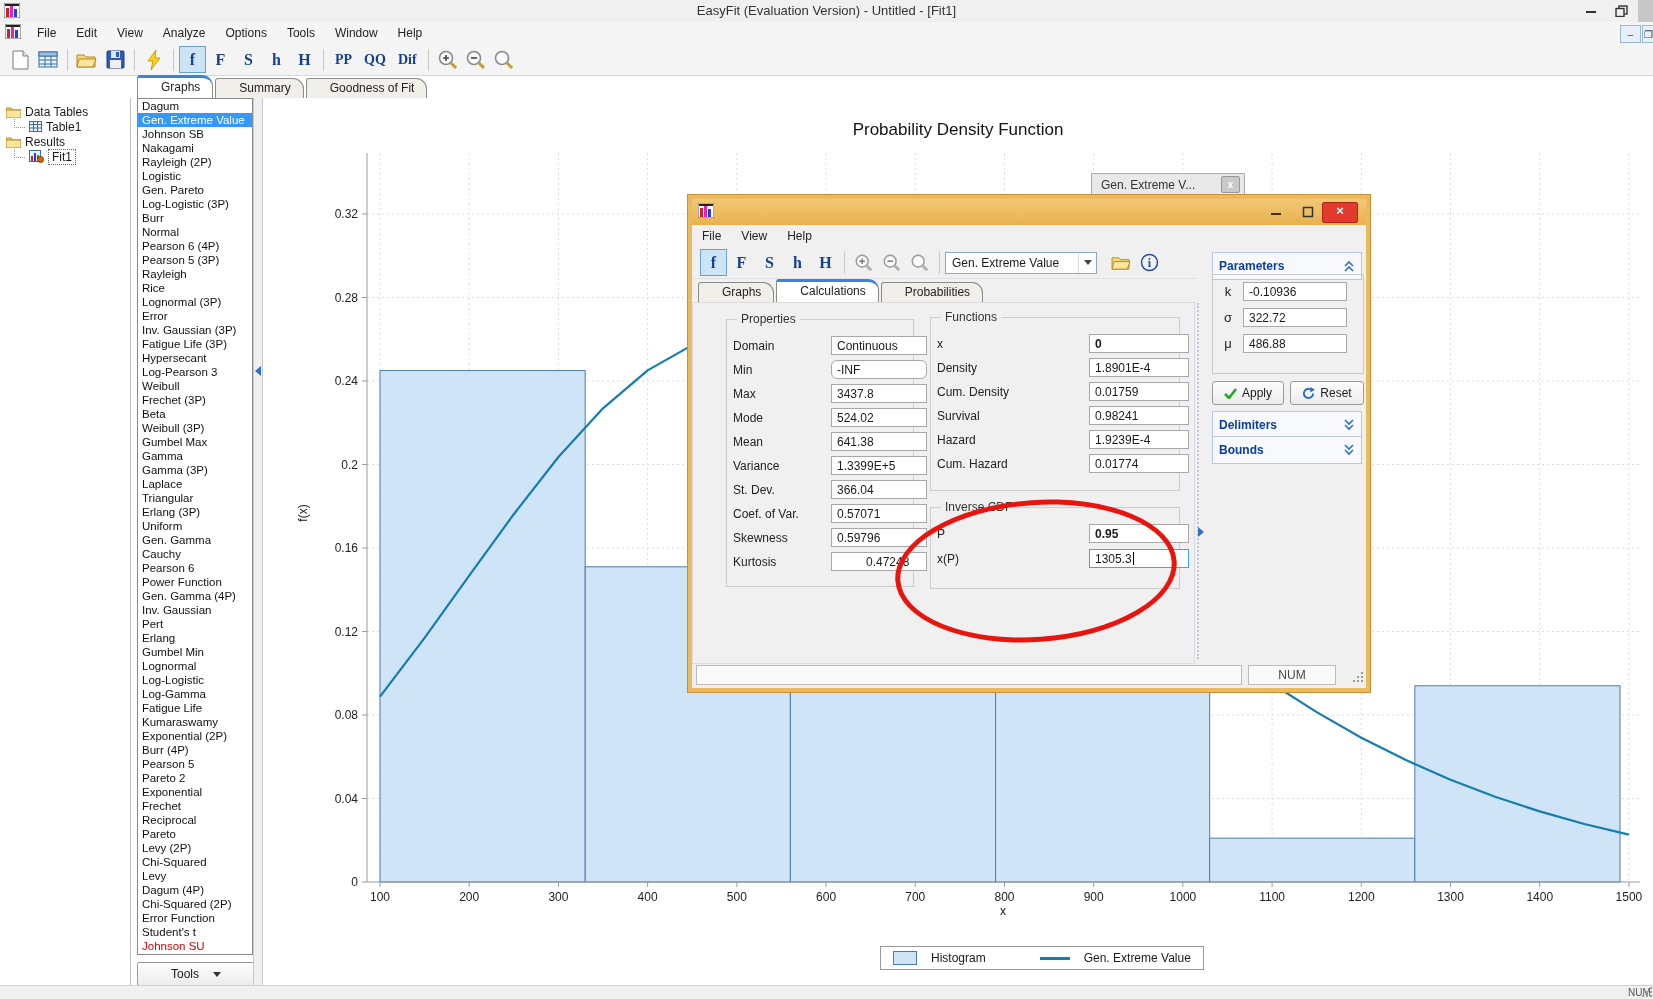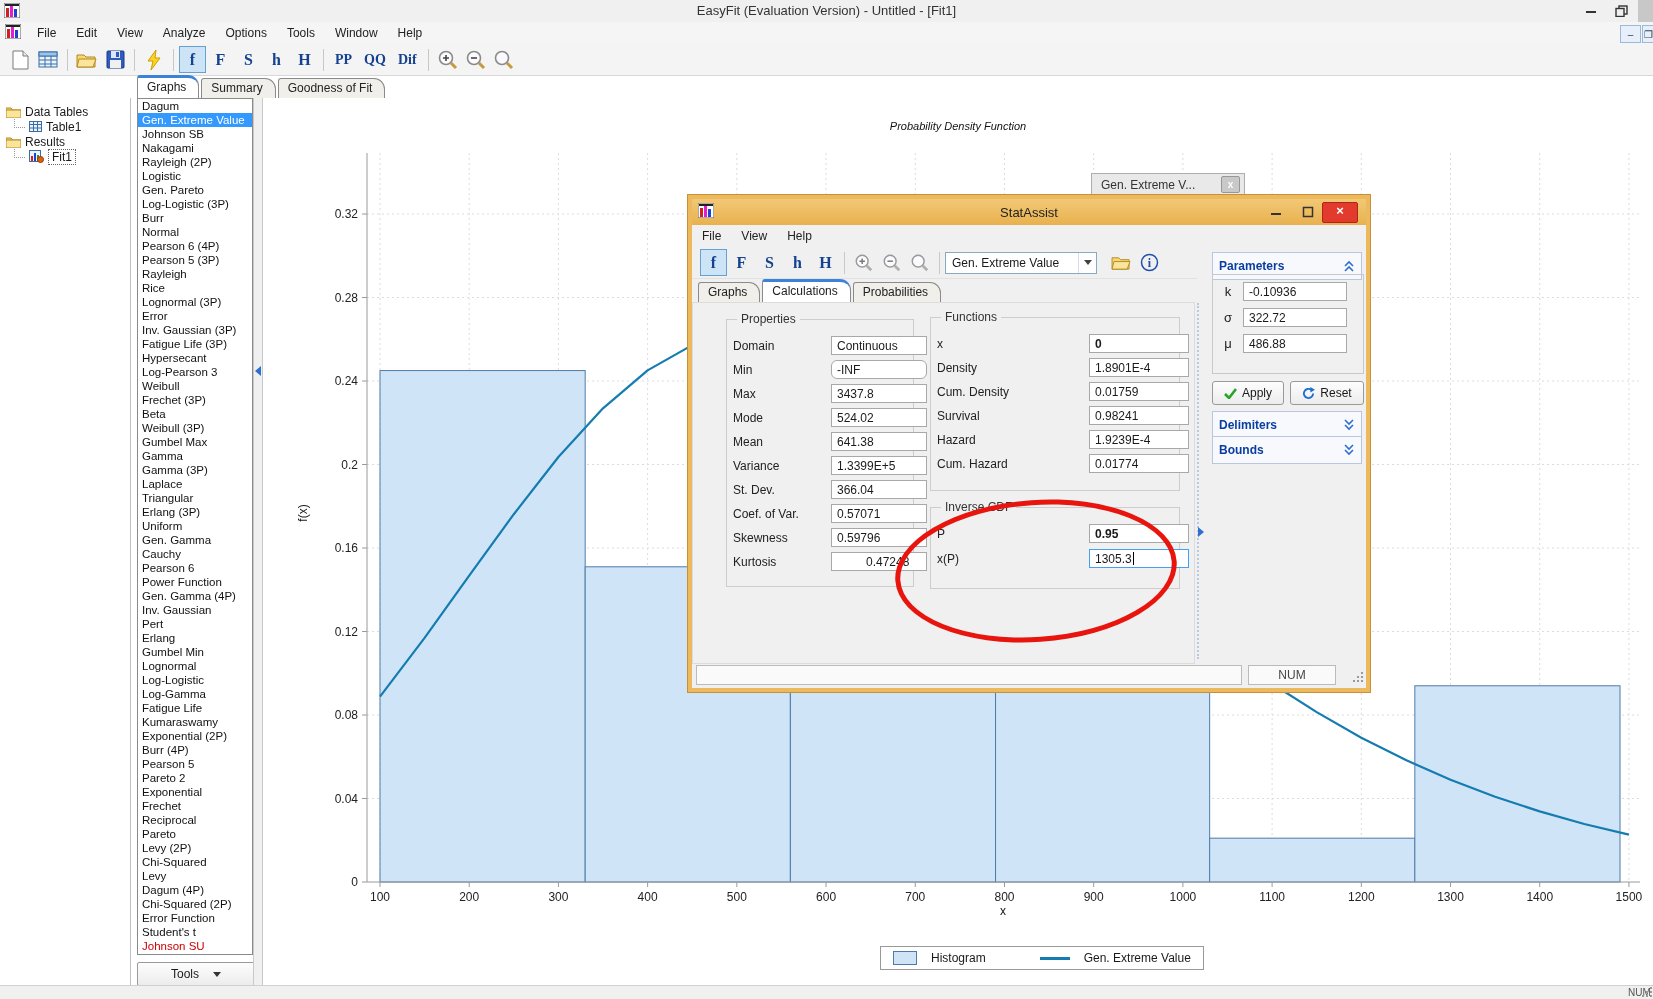--- a/index.html
+++ b/index.html
@@ -23,35 +23,35 @@
   .plot-btn{padding:0 6px;height:25px;display:flex;align-items:center;}
   
   .pt-header{left:0;top:78px;width:130px;height:20px;background:#f2f2f2;border:1px solid #a8a8a8;box-sizing:border-box;
              font-weight:bold;text-align:center;line-height:18px;margin-top:21px;}
   .pt-body{left:0;top:98px;width:130px;height:887px;background:#ffffff;border-right:1px solid #c0c0c0;}
   .tree-row{display:flex;align-items:center;height:15px;gap:4px;}
   .tree-indent{width:10px;height:8px;border-left:1px dotted #999;border-bottom:1px dotted #999;margin-left:8px;margin-top:-6px;}
   .fit-sel{border:1px dotted #666;padding:0 3px;background:#fff;}
   
   .doc-tabs{left:137px;top:78px;height:20px;display:flex;align-items:flex-end;gap:2px;}
-  .tab{height:19px;line-height:18px;padding:0 12px 0 9px;background:#f0efe9;border:1px solid #8a8a8a;border-bottom:none;
+  .tab{height:19px;line-height:18px;padding:0 12px 0 23px;background:#f0efe9;border:1px solid #8a8a8a;border-bottom:none;
        border-radius:3px 11px 0 0;font-size:12px;color:#222;}
   .tab.sel{background:#ffffff;border-top:3px solid #3b82d8;height:20px;font-weight:normal;}
   
   .dist{left:137px;top:98px;width:116px;height:857px;background:#fff;border:1px solid #8a8a8a;box-sizing:border-box;overflow:hidden;font-size:11.5px;}
   .dist-item{height:14px;line-height:14px;padding-left:4px;white-space:nowrap;color:#111;}
   .dist-item.sel{background:#3399ff;color:#fff;}
   .dist-item.red{color:#cc0000;}
   .tools-btn{left:137px;top:962px;width:116px;height:22px;background:linear-gradient(#fdfdfd,#ececec);
              border:1px solid #9a9a9a;border-radius:2px;display:flex;align-items:center;justify-content:center;gap:14px;}
   .splitter-v{left:253px;top:98px;width:10px;height:887px;background:#f0f0f0;border-left:1px solid #c9c9c9;border-right:1px solid #c9c9c9;box-sizing:border-box;}
   .collapse-arrow-left{left:255px;top:366px;width:0;height:0;border-top:5px solid transparent;border-bottom:5px solid transparent;border-right:6px solid #2f6fd0;}
   
   .chart-area{left:263px;top:98px;width:1390px;height:887px;background:#ffffff;}
-  .chart-title{left:0;top:22px;width:100%;text-align:center;font-size:11px;color:#111;font-style:italic;}
+  .chart-title{left:0;top:22px;width:100%;text-align:center;font-size:17px;color:#111;}
   .ylab{transform:rotate(-90deg);transform-origin:center;font-size:12px;color:#111;}
   .xlab{font-size:12px;color:#111;}
   .legend{border:1px solid #999;background:#fff;display:flex;align-items:center;gap:14px;padding:4px 12px;font-size:12px;}
   .swatch-bar{width:22px;height:12px;background:#cfe5f7;border:1px solid #4f7ba9;}
   .swatch-line{width:30px;height:0;border-top:3px solid #147cb0;}
   .mdi-tab{left:1091px;top:173px;width:154px;height:23px;background:#e9e9e9;border:1px solid #adadad;box-sizing:border-box;
            display:flex;align-items:center;justify-content:space-between;padding:0 4px 0 9px;font-size:12px;color:#333;}
   .mdi-close{width:17px;height:15px;background:#c9c9c9;border:1px solid #979797;color:#fff;font-size:10px;font-weight:bold;
              display:flex;align-items:center;justify-content:center;border-radius:2px;}
   
@@ -448,21 +448,20 @@
     <div class="abs dlg-title">
       <span style="margin-left:6px;z-index:1;">
         <svg class="appicon" viewBox="0 0 16 15">
             <rect x="0" y="0" width="16" height="15" fill="#fff" stroke="#555"></rect>
             <rect x="2" y="5" width="3" height="9" fill="#d02020"></rect>
             <rect x="6" y="2" width="3" height="12" fill="#e020d0"></rect>
             <rect x="10" y="6" width="3" height="8" fill="#2040d0"></rect>
             <rect x="1" y="1" width="14" height="2" fill="#222"></rect>
           </svg>
       </span>
-      <span class="dlg-title-text">StatAssist</span>
       <span style="position:absolute;right:84px;" class="dlg-cap">
           <svg width="12" height="12" viewBox="0 0 12 12">
             <rect x="1" y="7" width="10" height="2" fill="#333"></rect>
           </svg>
         </span>
       <span style="position:absolute;right:52px;" class="dlg-cap">
           <svg width="12" height="12" viewBox="0 0 12 12">
             <rect x="1.5" y="1.5" width="9" height="9" fill="none" stroke="#333" stroke-width="1.5"></rect>
           </svg>
         </span>

